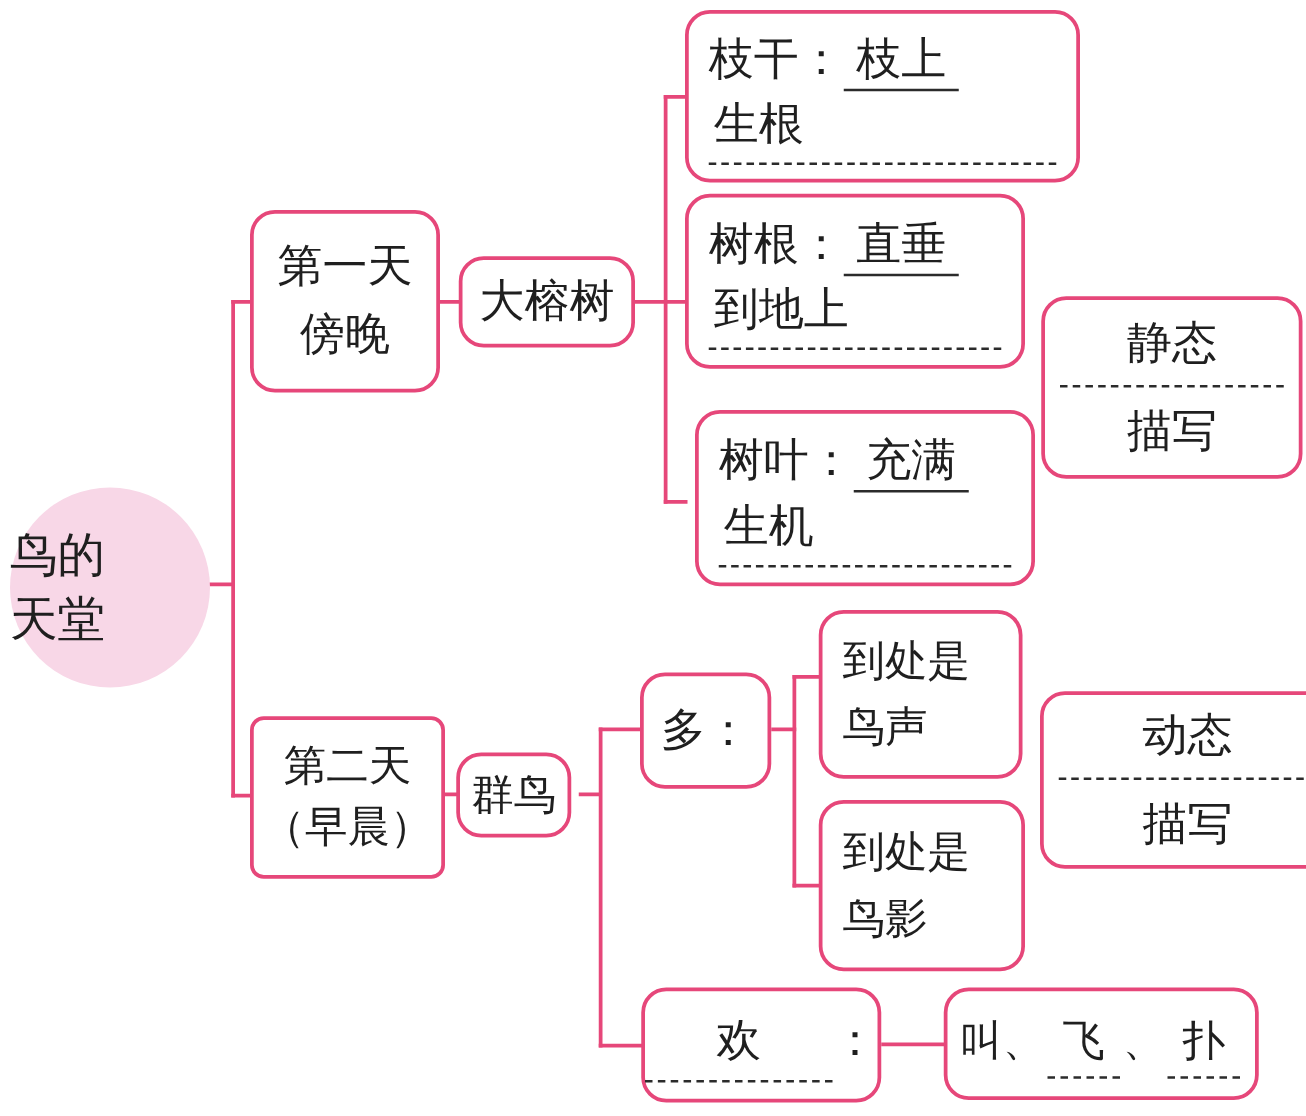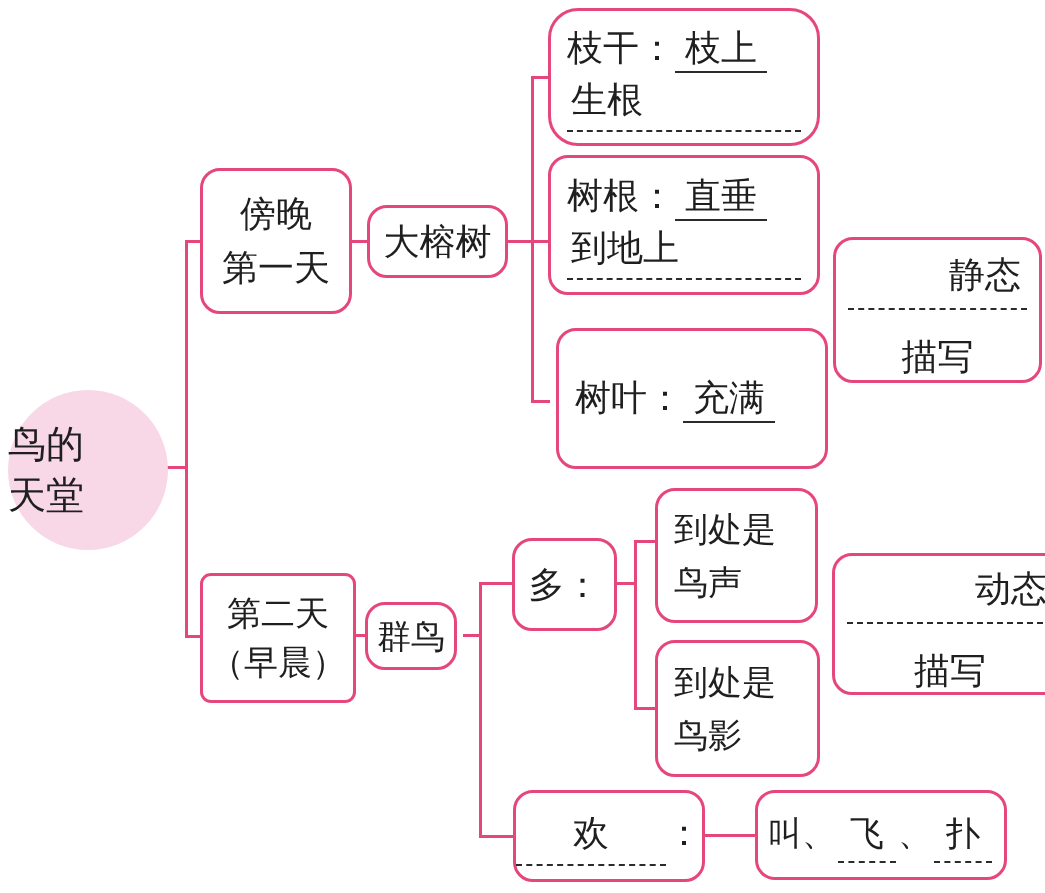--- a/index.html
+++ b/index.html
@@ -25,21 +25,21 @@
   .root{
     position:absolute;left:8px;top:390px;width:160px;height:160px;
     border-radius:50%;background:#f8d7e7;
     display:flex;flex-direction:column;align-items:flex-start;justify-content:center;
     font-size:38px;line-height:1.35;color:#1f1f1f;
   }
 
   
   .ans{border-bottom:2px solid #2b2b2b;padding:0 10px 3px;}
   .fill-long{border-bottom:2px dashed #2b2b2b;padding:0 4px 4px;width:100%;box-sizing:border-box;text-align:left;}
-  .ans-line{border-bottom:2px dashed #2b2b2b;text-align:right;padding:0 6px 6px;margin:12px 12px;}
+  .ans-line{border-bottom:2px dashed #2b2b2b;text-align:center;padding:0 6px 6px;margin:1px 12px;}
   .caption{text-align:center;margin-top:8px;}
   .huan-row{display:flex;align-items:baseline;justify-content:center;}
   .huan-line{display:inline-block;min-width:150px;text-align:center;border-bottom:2px dashed #2b2b2b;padding-bottom:4px;}
   .act-row{display:flex;align-items:baseline;justify-content:center;font-size:34px;}
   .u{border-bottom:2px dashed #2b2b2b;padding:0 12px 2px;margin:0 2px;}
   .detail-line{display:block;}
 </style>
 </head>
 <body>
 
@@ -64,29 +64,29 @@
   <div class="h" style="left:634px;top:540px;width:23px;"></div>
   <div class="h" style="left:634px;top:707px;width:23px;"></div>
   <div class="h" style="left:705px;top:834px;width:52px;"></div>
 
   <div class="root">
     <span>鸟的</span>
     <span>天堂</span>
   </div>
 
   <div class="node center" style="left:200px;top:168px;width:152px;height:146px;">
+    <span>第一天</span>
     <span>傍晚</span>
-    <span>第一天</span>
   </div>
 
   <div class="node center" style="left:367px;top:205px;width:141px;height:73px;">
     <span>大榕树</span>
   </div>
 
-  <div class="node leftpad" style="left:548px;top:8px;width:272px;height:138px;line-height:1.45;border-radius:30px;">
+  <div class="node leftpad" style="left:548px;top:8px;width:316px;height:138px;line-height:1.45;">
     <span class="detail-line">
       <span>枝干：</span><span class="ans">枝上</span>
     </span>
     <div class="fill-long">
       <span>生根</span>
     </div>
   </div>
 
   <div class="node leftpad" style="left:548px;top:155px;width:272px;height:140px;line-height:1.45;">
     <span class="detail-line">
@@ -94,20 +94,23 @@
     </span>
     <div class="fill-long">
       <span>到地上</span>
     </div>
   </div>
 
   <div class="node leftpad" style="left:556px;top:328px;width:272px;height:141px;line-height:1.45;">
     <span class="detail-line">
       <span>树叶：</span><span class="ans">充满</span>
     </span>
+    <div class="fill-long">
+      <span>生机</span>
+    </div>
   </div>
 
   <div class="node" style="left:833px;top:237px;width:209px;height:146px;">
     <div class="ans-line">
       <span>静态</span>
     </div>
     <div class="caption">描写</div>
   </div>
 
   <div class="node center" style="left:200px;top:573px;width:156px;height:130px;font-size:34px;line-height:1.45;border-radius:11px;">

